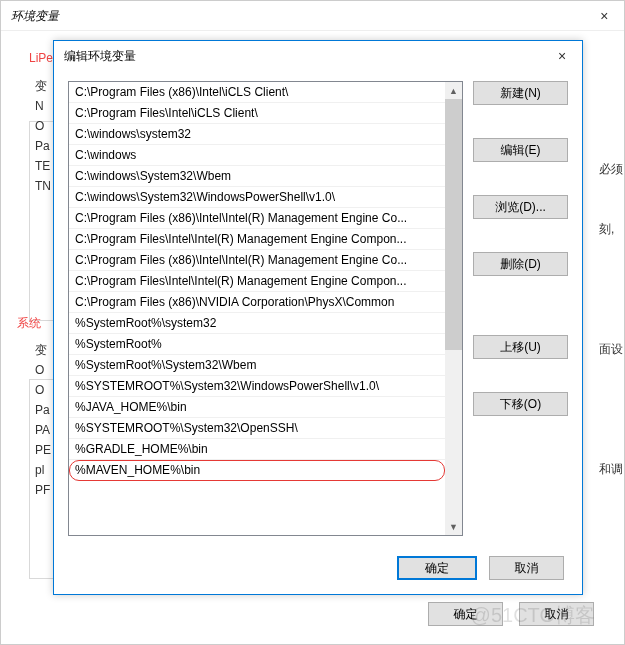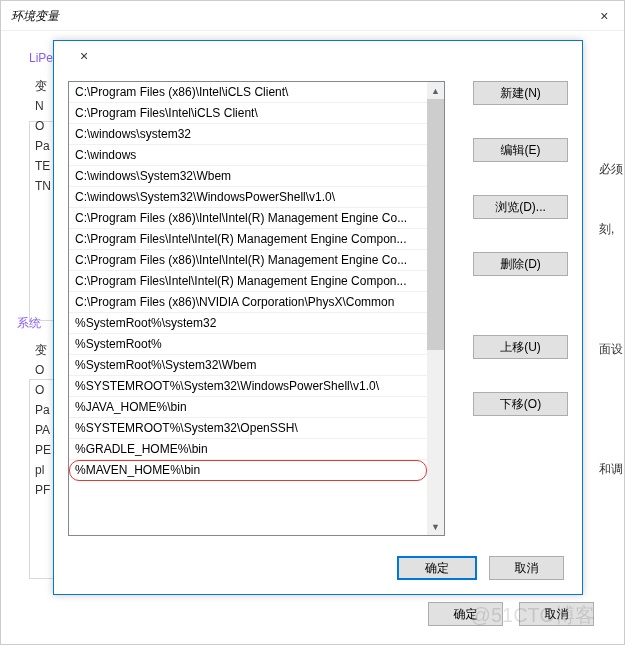--- a/index.html
+++ b/index.html
@@ -2,34 +2,34 @@
 <html><head>
 <meta charset="utf-8">
 <style>
 * { box-sizing: border-box; font-family: "Microsoft YaHei", "Segoe UI", sans-serif; font-size: 12px; }
 body { margin: 0; background: #fff; width: 625px; height: 645px; position: relative; overflow: hidden; }
 
 .outer-window { position: absolute; inset: 0; border: 1px solid #ccc; background: #fff; }
 .outer-title { height: 30px; line-height: 30px; padding-left: 10px; background: #fff; display: flex; justify-content: space-between; align-items: center; border-bottom: 1px solid #eee; font-style: italic; }
 .outer-close { width: 40px; text-align: center; font-size: 14px; color: #333; }
 .outer-body { padding: 20px 15px; position: relative; }
-.label { color: #8b5cf6; }
+.label { color: #ef4444; }
 .fieldset-frag { border: 1px solid #d9d9d9; position: absolute; }
 .frag1 { left: 28px; top: 90px; width: 30px; height: 200px; border-right: none; }
 .frag2 { left: 28px; top: 348px; width: 30px; height: 200px; border-right: none; }
 .side-text { position: absolute; left: 34px; line-height: 18px; color: #333; }
 .right-frag { position: absolute; right: 0; top: 90px; width: 30px; height: 400px; }
 .right-frag span { position: absolute; left: 5px; color: #333; }
 .outer-buttons { position: absolute; bottom: 18px; right: 30px; display: flex; gap: 16px; }
 .btn { min-width: 75px; height: 24px; line-height: 22px; text-align: center; border: 1px solid #adadad; background: #e1e1e1; padding: 0 14px; }
 
 .inner-window { position: absolute; left: 53px; top: 40px; width: 530px; height: 555px; background: #fff; border: 1px solid #0078d7; box-shadow: 0 0 8px rgba(0,0,0,0.2); }
 .inner-title { height: 30px; line-height: 30px; padding-left: 10px; display: flex; justify-content: space-between; align-items: center; }
 .inner-close { width: 40px; text-align: center; font-size: 14px; color: #333; }
-.inner-body { padding: 10px 14px; display: flex; gap: 28px; height: 475px; }
+.inner-body { padding: 10px 14px; display: flex; gap: 10px; height: 475px; }
 
 .list-wrap { flex: 1; border: 1px solid #828790; position: relative; background: #fff; display: flex; }
 .list { flex: 1; overflow: hidden; }
 .list-item { height: 21px; line-height: 21px; padding: 0 6px; white-space: nowrap; overflow: hidden; text-overflow: ellipsis; border-bottom: 1px solid #f0f0f0; }
 .list-item.highlight { outline: 1px solid #e53935; outline-offset: -1px; border-radius: 10px; }
 .scrollbar { width: 17px; background: #f0f0f0; display: flex; flex-direction: column; }
 .sb-btn { height: 17px; background: #f0f0f0; display: flex; align-items: center; justify-content: center; color: #606060; font-size: 9px; }
 .sb-track { flex: 1; background: #f0f0f0; position: relative; }
 .sb-thumb { position: absolute; left: 0; right: 0; top: 0; height: 60%; background: #cdcdcd; }
 
@@ -79,20 +79,21 @@
     </div>
   </div>
   <div class="outer-buttons">
     <div class="btn">确定</div>
     <div class="btn">取消</div>
   </div>
 </div>
 
 <div class="inner-window">
   <div class="inner-title">
+    <span>编辑环境变量</span>
     <span class="inner-close">×</span>
   </div>
   <div class="inner-body">
     <div class="list-wrap">
       <div class="list" id="path-list">
           <div class="list-item">C:\Program Files (x86)\Intel\iCLS Client\</div>
           <div class="list-item">C:\Program Files\Intel\iCLS Client\</div>
           <div class="list-item">C:\windows\system32</div>
           <div class="list-item">C:\windows</div>
           <div class="list-item">C:\windows\System32\Wbem</div>

